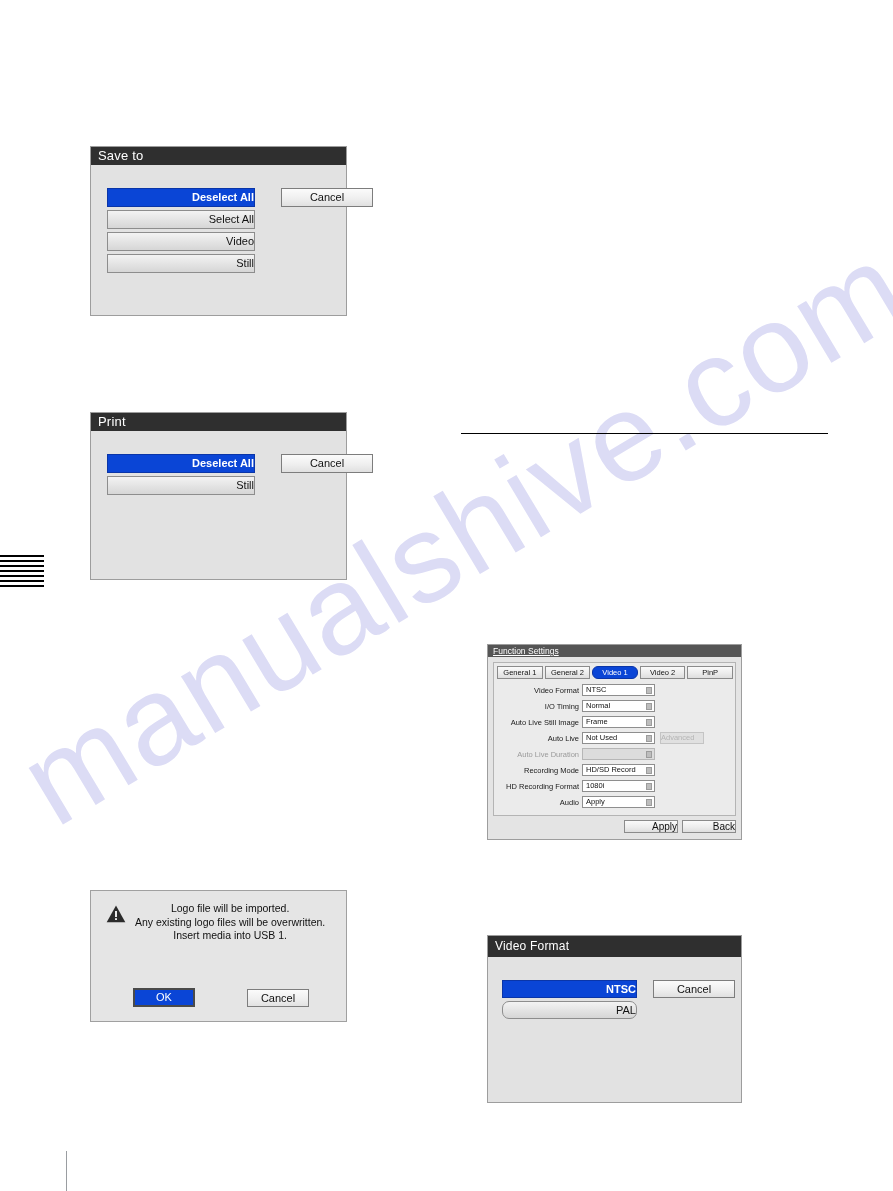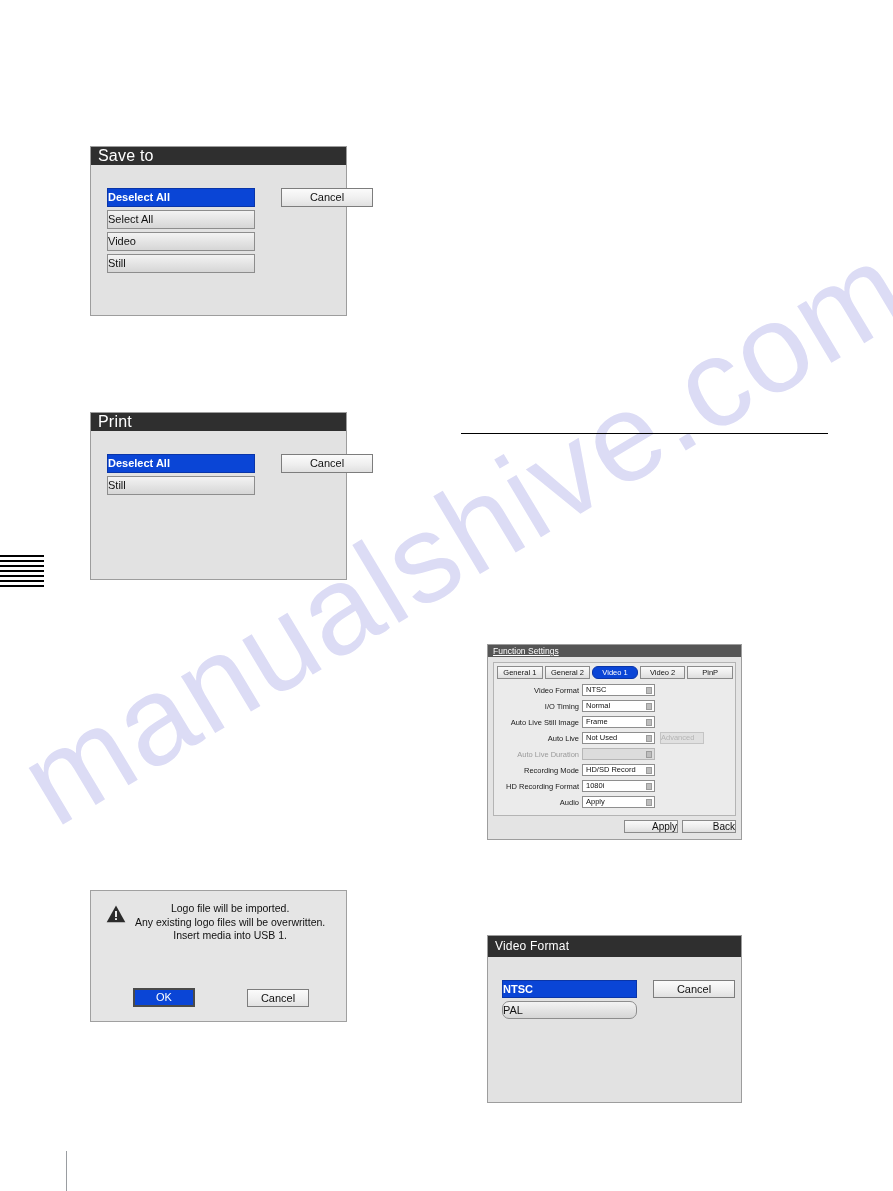--- a/index.html
+++ b/index.html
@@ -87,40 +87,40 @@
     position: absolute;
     z-index: 5;
     background: #e2e2e2;
     border: 1px solid #9d9d9d;
     box-sizing: border-box;
     font-family: "Liberation Sans", sans-serif;
   }
   .dlg-title {
     background: #2f2f2f;
     color: #ffffff;
-    font-size: 16px;
+    font-size: 13px;
     line-height: 18px;
     padding: 0 7px;
     box-sizing: border-box;
     white-space: nowrap;
     letter-spacing: 0.2px;
   }
   .dlg-body {
     position: relative;
     height: calc(100% - 18px);
   }
 
   
   .opt-btn {
     position: absolute;
     height: 19px;
     box-sizing: border-box;
     font-size: 11px;
     line-height: 17px;
-    text-align: left;
+    text-align: right;
     color: #111111;
     background: linear-gradient(to bottom, #f3f3f3 0%, #e3e3e3 55%, #d6d6d6 100%);
     border: 1px solid #8d8d8d;
     white-space: nowrap;
   }
   .opt-btn.selected {
     background: #0a45d6;
     color: #ffffff;
     border: 1px solid #0a35a8;
     font-weight: 700;

